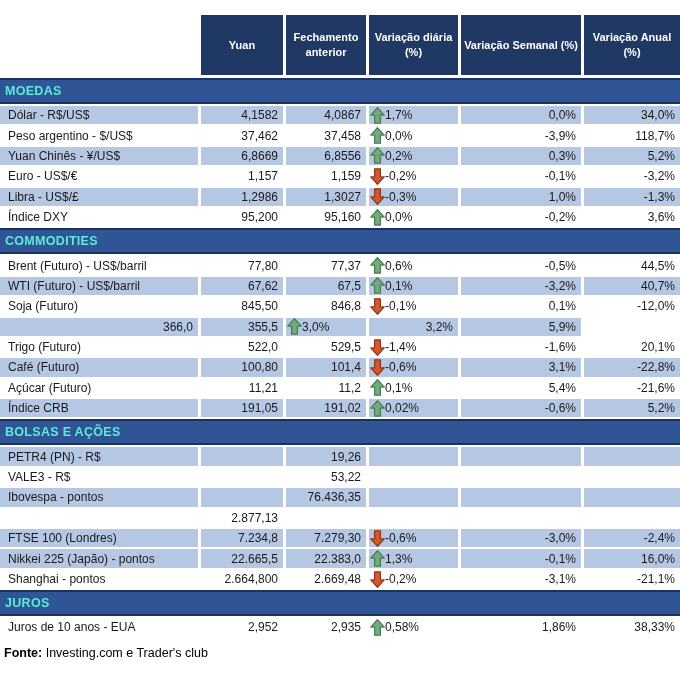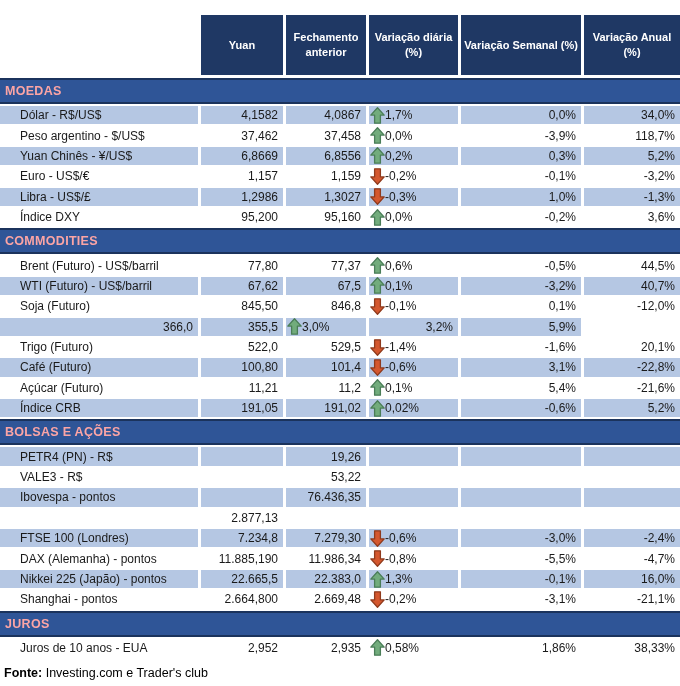--- a/index.html
+++ b/index.html
@@ -33,40 +33,40 @@
   }
   .hcell.spacer { background: transparent; }
 
   
   .section-bar {
     height: 26px;
     margin-bottom: 2px;
     background: var(--section-bg);
     border-top: 2px solid var(--section-border);
     border-bottom: 2px solid var(--section-border);
-    color: #fca5a5;
+    color: #5eead4;
     font-weight: 700;
     font-size: 12.5px;
     letter-spacing: 0.3px;
     display: flex; align-items: center;
     padding-left: 5px;
   }
 
   
   .row { height: 20.4px; }
   .cell {
     border-bottom: 2px solid #ffffff;
     background: var(--row-plain);
     display: flex; align-items: center;
     font-size: 12px;
     color: var(--text);
     white-space: nowrap; overflow: hidden;
   }
   .row.shaded .cell { background: var(--row-shaded); }
-  .cell-label { padding-left: 20px; }
+  .cell-label { padding-left: 8px; }
   .cell-num { justify-content: flex-end; padding-right: 5px; }
   .cell-split { justify-content: flex-start; padding-right: 5px; padding-left: 1px; }
   .arrow { display: flex; align-items: center; height: 17px; }
 
   
   .footer { margin-top: 7px; padding-left: 4px; font-size: 12.5px; color: #000; }
   .footer .bold { font-weight: 700; margin-top: 44px; }
 </style>
 </head>
 <body>
@@ -346,35 +346,20 @@
           <span class="arrow">
             <svg width="15" height="17" viewBox="0 0 15 17">
               <path d="M7.5 16.2 L0.8 8.9 L4.6 8.9 L4.6 0.8 L10.4 0.8 L10.4 8.9 L14.2 8.9 Z" fill="#D4572E" stroke="#8F3A1C" stroke-width="1.3" stroke-linejoin="round"></path>
             </svg>
           </span>
           <span>-0,6%</span>
         </div>
         <div class="cell cell-num">-3,0%</div>
         <div class="cell cell-num">-2,4%</div>
       </div>
-      <div class="grid row">
-        <div class="cell cell-label">DAX (Alemanha) - pontos</div>
-        <div class="cell cell-num">11.885,190</div>
-        <div class="cell cell-num">11.986,34</div>
-        <div class="cell cell-split">
-          <span class="arrow">
-            <svg width="15" height="17" viewBox="0 0 15 17">
-              <path d="M7.5 16.2 L0.8 8.9 L4.6 8.9 L4.6 0.8 L10.4 0.8 L10.4 8.9 L14.2 8.9 Z" fill="#D4572E" stroke="#8F3A1C" stroke-width="1.3" stroke-linejoin="round"></path>
-            </svg>
-          </span>
-          <span>-0,8%</span>
-        </div>
-        <div class="cell cell-num">-5,5%</div>
-        <div class="cell cell-num">-4,7%</div>
-      </div>
       <div class="grid row shaded">
         <div class="cell cell-label">Nikkei 225 (Japão) - pontos</div>
         <div class="cell cell-num">22.665,5</div>
         <div class="cell cell-num">22.383,0</div>
         <div class="cell cell-split">
           <span class="arrow">
             <svg width="15" height="17" viewBox="0 0 15 17">
               <path d="M7.5 0.8 L14.2 8.1 L10.4 8.1 L10.4 16.2 L4.6 16.2 L4.6 8.1 L0.8 8.1 Z" fill="#72AC7C" stroke="#4A7D57" stroke-width="1.3" stroke-linejoin="round"></path>
             </svg>
           </span>

